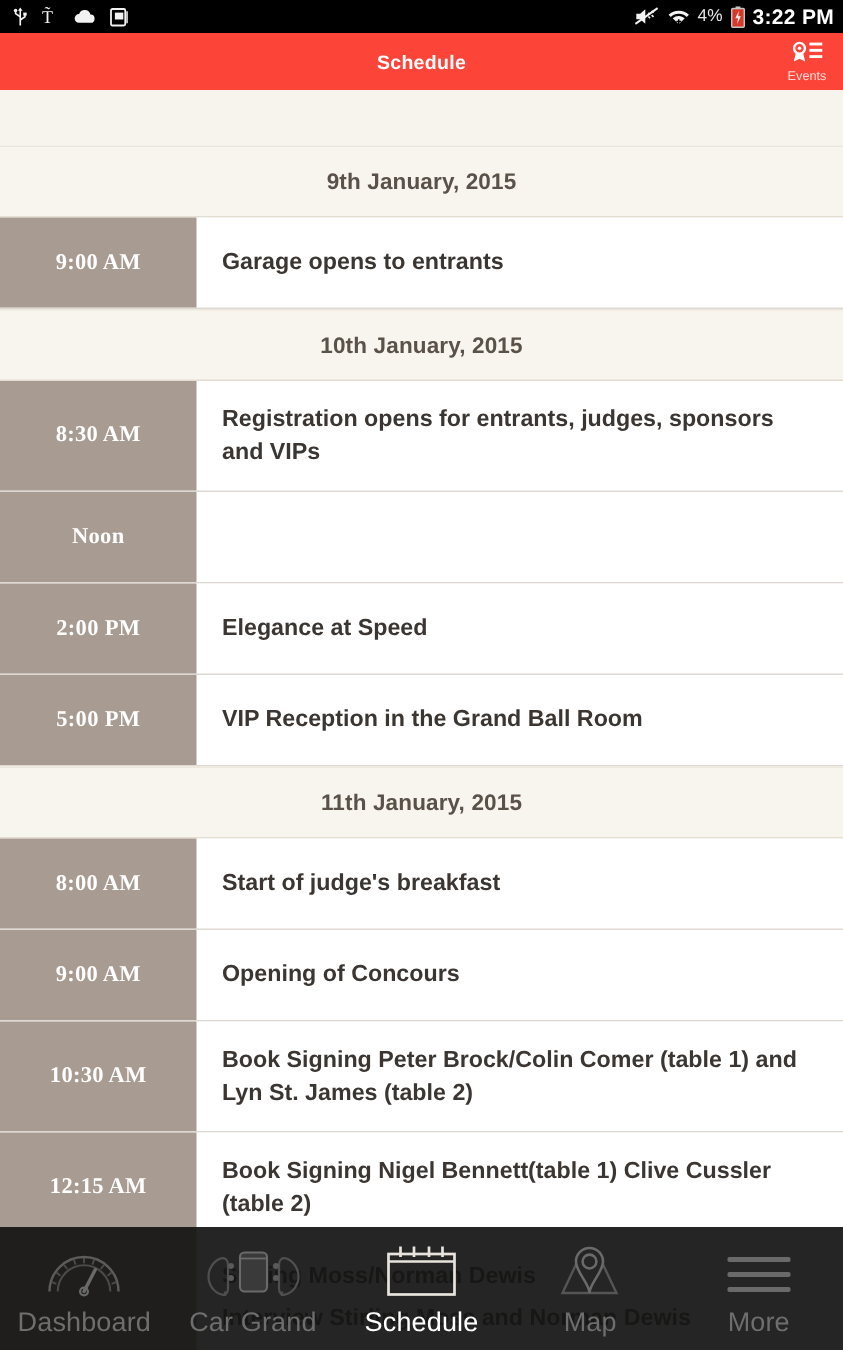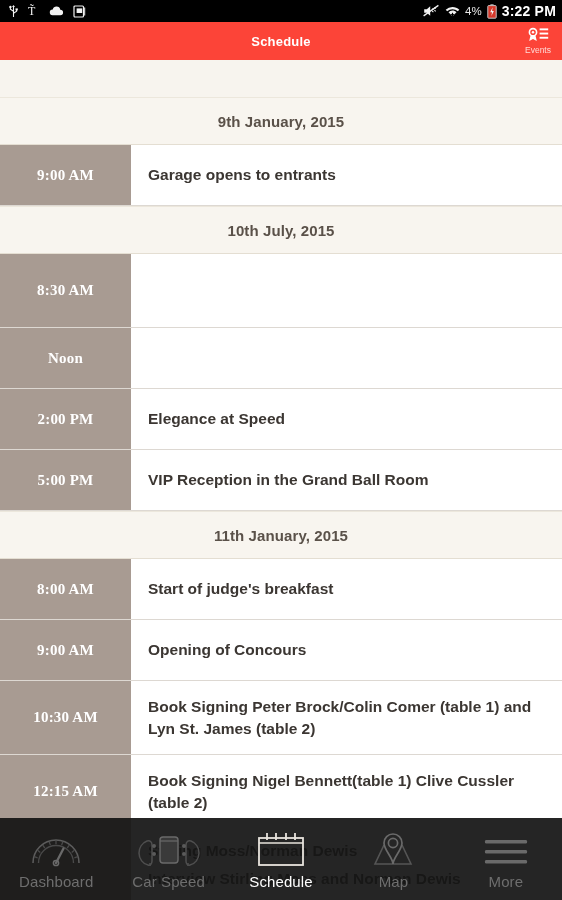--- a/index.html
+++ b/index.html
@@ -82,21 +82,21 @@
     background:rgba(20,20,20,.93);
     display:flex; align-items:stretch;
     z-index:20;
   }
   .tab{
     flex:1 1 0; display:flex; flex-direction:column;
     align-items:center; justify-content:center; gap:5px;
     cursor:pointer;
   }
   .tab-ico{ height:40px; display:flex; align-items:flex-end; justify-content:center; }
-  .tab-label{ font-size:15px; color:#6e6e6e; letter-spacing:.1px; }
+  .tab-label{ font-size:18px; color:#6e6e6e; letter-spacing:.1px; }
   .tab.active .tab-label{ color:#ffffff; }
 
   
   .bleed{
     position:absolute; left:0; right:0; bottom:0; height:82px;
     z-index:19; overflow:hidden; pointer-events:none;
   }
   .bleed-line{
     position:absolute; left:148px; right:10px;
     color:#3b3632; font-size:15.5px; font-weight:bold; line-height:22px;
@@ -179,24 +179,25 @@
 
     <div class="date-header">
       <span class="date-header-text">9th January, 2015</span>
     </div>
     <div class="row h1">
       <div class="row-time">9:00 AM</div>
       <div class="row-title">Garage opens to entrants</div>
     </div>
 
     <div class="date-header">
-      <span class="date-header-text">10th July, 2015</span>
+      <span class="date-header-text">10th January, 2015</span>
     </div>
     <div class="row h2">
       <div class="row-time">8:30 AM</div>
+      <div class="row-title">Registration opens for entrants, judges, sponsors and VIPs</div>
     </div>
     <div class="row h1">
       <div class="row-time">Noon</div>
     </div>
     <div class="row h1">
       <div class="row-time">2:00 PM</div>
       <div class="row-title">Elegance at Speed</div>
     </div>
     <div class="row h1">
       <div class="row-time">5:00 PM</div>
@@ -255,21 +256,21 @@
           <path d="M54 33c5-1 9-6 9-12 0-5-3-10-8-12-3-1-5 1-5 4v16c0 3 2 5 4 4z" fill="none" stroke="#4f4f4f" stroke-width="1.5"></path>
           <rect x="24" y="5" width="18" height="26" rx="3" fill="#3a3a3a" stroke="#6a6a6a" stroke-width="1.4"></rect>
           <path d="M24 9h18" stroke="#6a6a6a" stroke-width="1.2"></path>
           <circle cx="18" cy="14" r="2" fill="#5a5a5a"></circle>
             <circle cx="18" cy="22" r="2" fill="#5a5a5a"></circle>
           <circle cx="48" cy="14" r="2" fill="#5a5a5a"></circle>
             <circle cx="48" cy="22" r="2" fill="#5a5a5a"></circle>
           <path d="M14 31v3M52 31v3" stroke="#4f4f4f" stroke-width="1.5"></path>
         </svg>
       </div>
-      <span class="tab-label">Car Speed</span>
+      <span class="tab-label">Car Grand</span>
     </div>
 
     <div class="tab active">
       <div class="tab-ico">
         <svg width="54" height="38" viewBox="0 0 54 38">
           <rect x="5" y="8" width="44" height="27" fill="none" stroke="#e8e4dd" stroke-width="1.8"></rect>
           <path d="M5 13h44" stroke="#e8e4dd" stroke-width="1.6"></path>
           <g stroke="#e8e4dd" stroke-width="1.8">
             <path d="M13 3v7M22 3v7M32 3v7M41 3v7"></path>
           </g>

